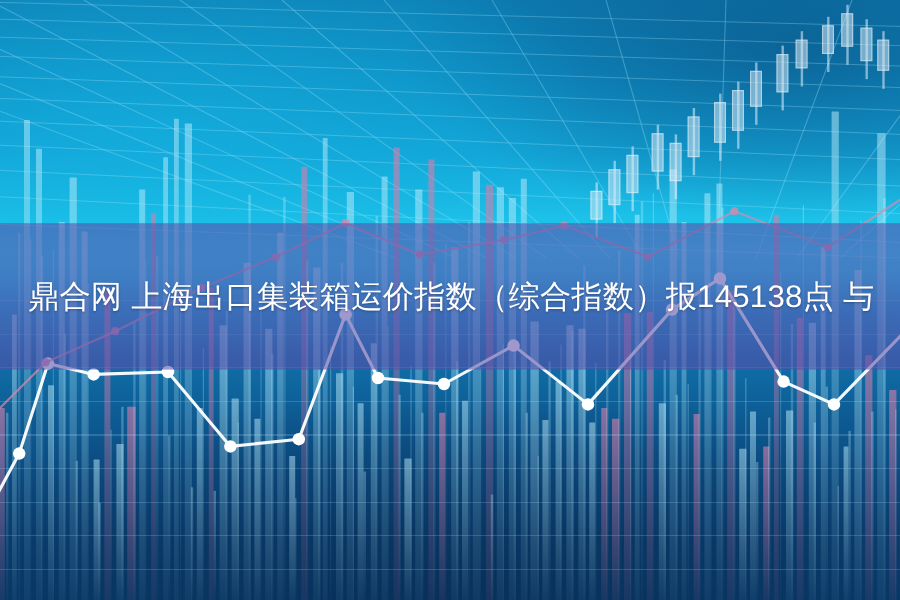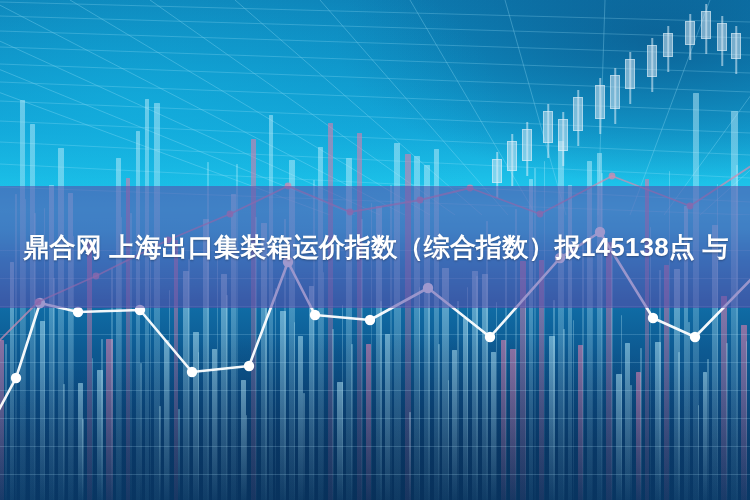--- a/index.html
+++ b/index.html
@@ -112,21 +112,21 @@
     display: flex;
     flex-direction: column;
     align-items: center;
     justify-content: center;
     gap: 2px;
     pointer-events: none;
   }
   .headline .line {
     color: #ffffff;
     font-size: 26px;
-    font-weight: bold;
+    font-weight: normal;
     letter-spacing: 0.2px;
     line-height: 1.42;
     white-space: nowrap;
     text-shadow: 0 1px 2px rgba(0,0,0,0.30);
   }
   .headline .line1 { padding-left: 2px; }
 </style>
 </head>
 <body>
 

